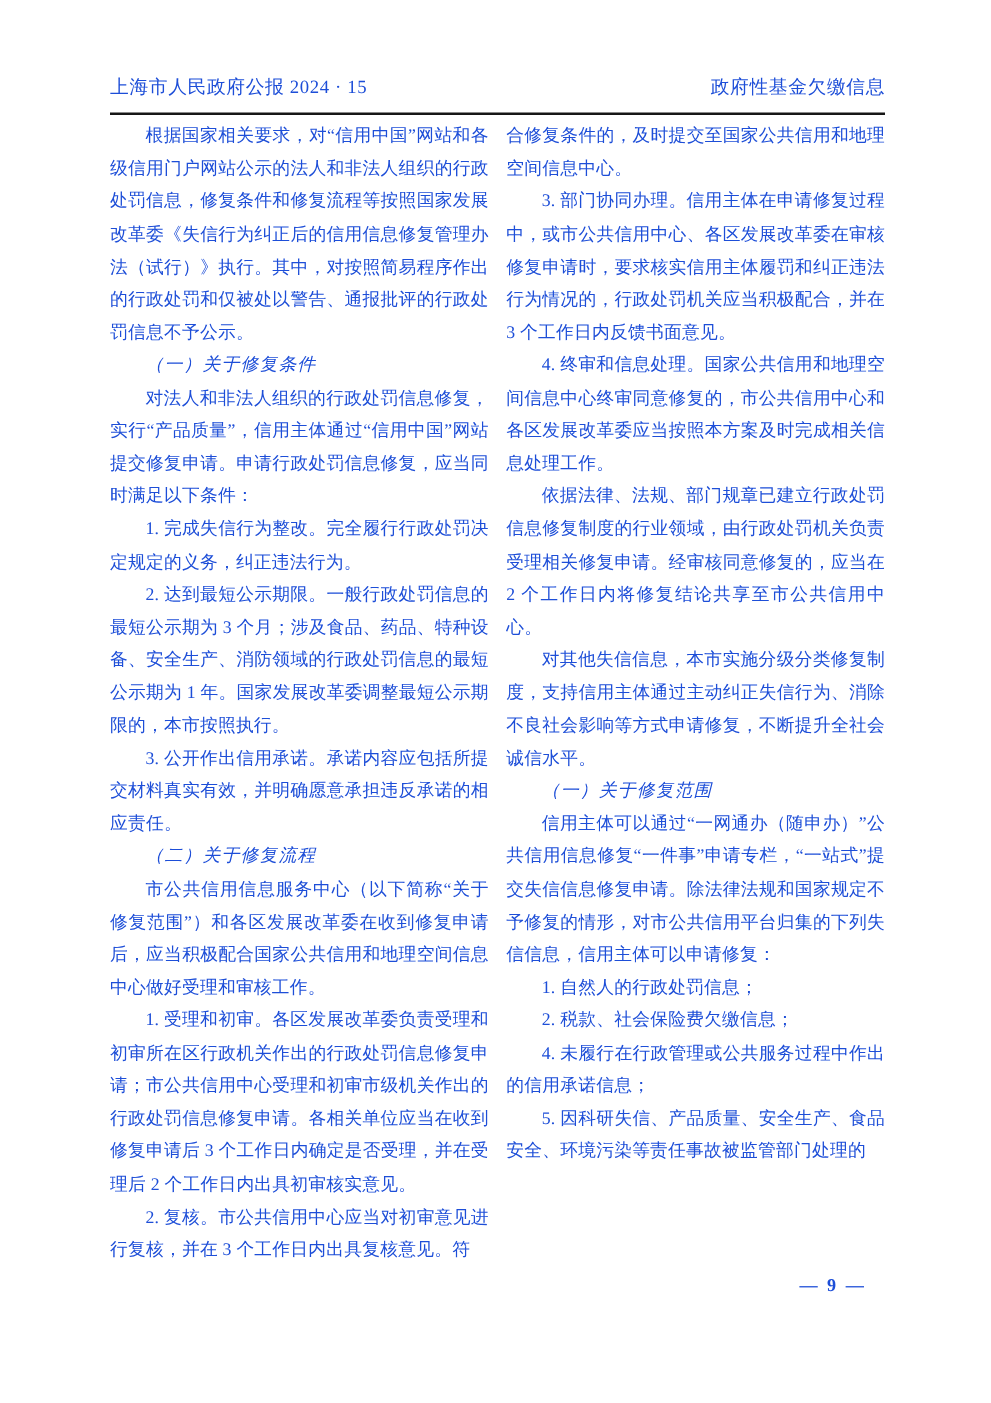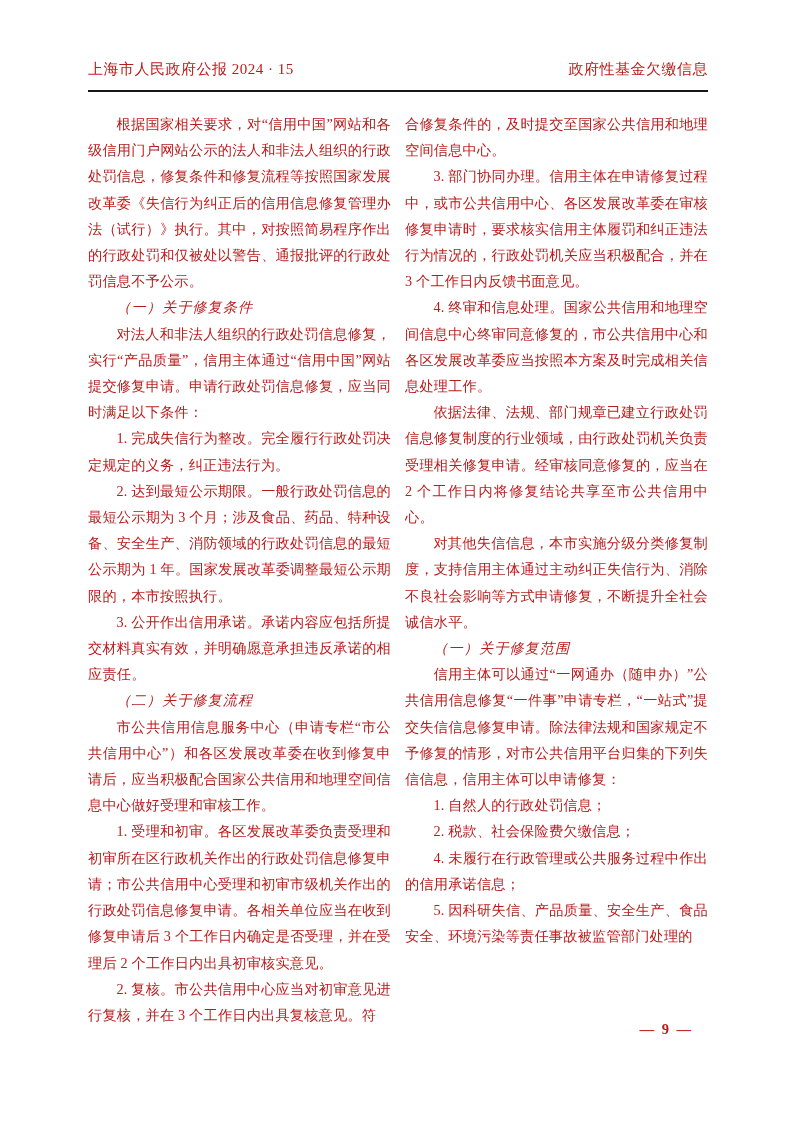--- a/index.html
+++ b/index.html
@@ -2,21 +2,21 @@
 <html><head>
 <meta charset="utf-8">
 <style>
   html, body { margin: 0; padding: 0; background: #ffffff; }
   .page {
     position: relative;
     width: 793px;
     height: 1122px;
     background: #ffffff;
     font-family: "Liberation Serif", serif;
-    color: #b91c1c;
+    color: #1d4ed8;
     overflow: hidden;
   }
   .header {
     position: absolute;
     top: 60px;
     left: 88px;
     width: 620px;
     display: flex;
     justify-content: space-between;
     font-size: 15px;
@@ -25,21 +25,21 @@
   }
   .rule {
     position: absolute;
     top: 90px;
     left: 88px;
     width: 620px;
     border-top: 2px solid #161616;
   }
   .content {
     position: absolute;
-    top: 111px;
+    top: 96px;
     left: 88px;
     width: 620px;
     display: flex;
     gap: 14px;
   }
   .col { width: 303px; }
   .para {
     margin: 0;
     font-size: 14.2px;
     line-height: 26.2px;
@@ -78,21 +78,21 @@
   <div class="rule"></div>
   <div class="content">
     <div class="col" id="col-left">
         <p class="para body indent">根据国家相关要求，对“信用中国”网站和各级信用门户网站公示的法人和非法人组织的行政处罚信息，修复条件和修复流程等按照国家发展改革委《失信行为纠正后的信用信息修复管理办法（试行）》执行。其中，对按照简易程序作出的行政处罚和仅被处以警告、通报批评的行政处罚信息不予公示。</p>
         <p class="para kaiti indent">（一）关于修复条件</p>
         <p class="para body indent">对法人和非法人组织的行政处罚信息修复，实行“产品质量”，信用主体通过“信用中国”网站提交修复申请。申请行政处罚信息修复，应当同时满足以下条件：</p>
         <p class="para body indent">1. 完成失信行为整改。完全履行行政处罚决定规定的义务，纠正违法行为。</p>
         <p class="para body indent">2. 达到最短公示期限。一般行政处罚信息的最短公示期为 3 个月；涉及食品、药品、特种设备、安全生产、消防领域的行政处罚信息的最短公示期为 1 年。国家发展改革委调整最短公示期限的，本市按照执行。</p>
         <p class="para body indent">3. 公开作出信用承诺。承诺内容应包括所提交材料真实有效，并明确愿意承担违反承诺的相应责任。</p>
         <p class="para kaiti indent">（二）关于修复流程</p>
-        <p class="para body indent">市公共信用信息服务中心（申请专栏“市公共信用中心”）和各区发展改革委在收到修复申请后，应当积极配合国家公共信用和地理空间信息中心做好受理和审核工作。</p>
+        <p class="para body indent">市公共信用信息服务中心（以下简称“关于修复范围”）和各区发展改革委在收到修复申请后，应当积极配合国家公共信用和地理空间信息中心做好受理和审核工作。</p>
         <p class="para body indent">1. 受理和初审。各区发展改革委负责受理和初审所在区行政机关作出的行政处罚信息修复申请；市公共信用中心受理和初审市级机关作出的行政处罚信息修复申请。各相关单位应当在收到修复申请后 3 个工作日内确定是否受理，并在受理后 2 个工作日内出具初审核实意见。</p>
         <p class="para body indent">2. 复核。市公共信用中心应当对初审意见进行复核，并在 3 个工作日内出具复核意见。符</p>
       </div>
     <div class="col" id="col-right">
         <p class="para body">合修复条件的，及时提交至国家公共信用和地理空间信息中心。</p>
         <p class="para body indent">3. 部门协同办理。信用主体在申请修复过程中，或市公共信用中心、各区发展改革委在审核修复申请时，要求核实信用主体履罚和纠正违法行为情况的，行政处罚机关应当积极配合，并在 3 个工作日内反馈书面意见。</p>
         <p class="para body indent">4. 终审和信息处理。国家公共信用和地理空间信息中心终审同意修复的，市公共信用中心和各区发展改革委应当按照本方案及时完成相关信息处理工作。</p>
         <p class="para body indent">依据法律、法规、部门规章已建立行政处罚信息修复制度的行业领域，由行政处罚机关负责受理相关修复申请。经审核同意修复的，应当在 2 个工作日内将修复结论共享至市公共信用中心。</p>
         <p class="para body indent">对其他失信信息，本市实施分级分类修复制度，支持信用主体通过主动纠正失信行为、消除不良社会影响等方式申请修复，不断提升全社会诚信水平。</p>
         <p class="para kaiti indent">（一）关于修复范围</p>

